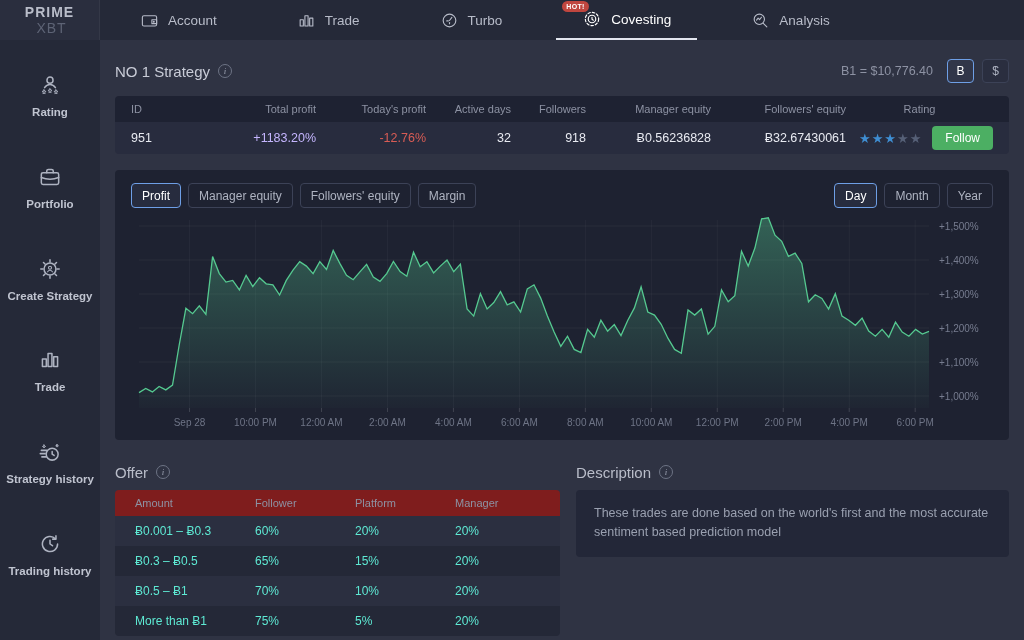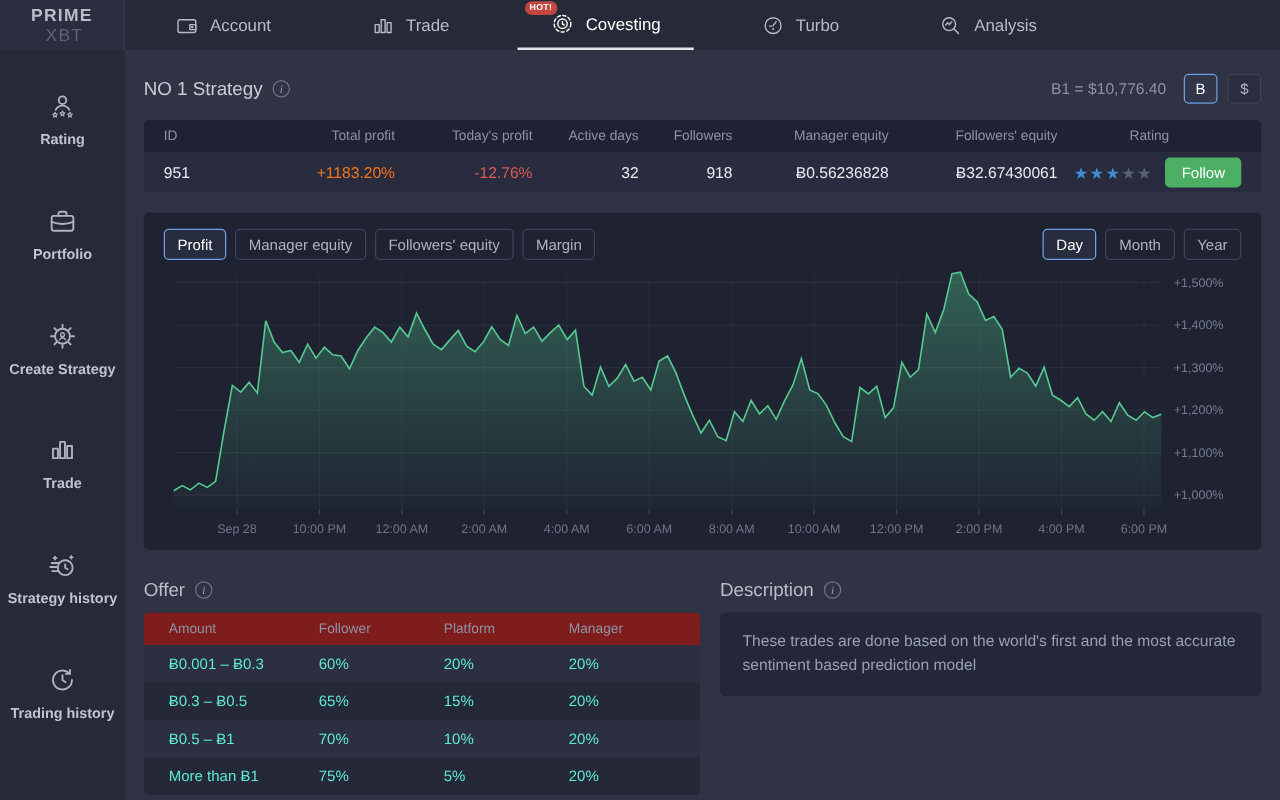--- a/index.html
+++ b/index.html
@@ -50,21 +50,21 @@
 
   
   .stable { width:894px; border-radius:4px; overflow:hidden; margin-bottom:16px; }
   .stable .hd, .stable .rw { display:grid;
     grid-template-columns:55px 130px 110px 85px 75px 125px 135px 1fr;
     align-items:center; padding:0 16px; }
   .stable .hd { background:#1e2232; height:26px; font-size:11px; color:#8d92a3; }
   .stable .rw { background:#282c3e; height:32px; font-size:12.5px; color:#e8eaf1; }
   .c-r { text-align:right; }
   .c-c { text-align:center; }
-  .pos { color:#f97316; }
+  .pos { color:#c4b5fd; }
   .neg { color:#d95c55; }
   .rating-cell { display:flex; align-items:center; justify-content:flex-end; gap:10px; }
   .star { color:#566077; font-size:13px; cursor:pointer; letter-spacing:1px; }
   .star.on { color:#3f8ed2; }
   .follow-btn { background:#4caf63; color:#fff; border:none; border-radius:4px;
     font-size:12px; padding:5px 13px; cursor:pointer; }
 
   
   .chart-panel { width:894px; height:270px; background:#1e2231; border-radius:4px;
     padding:13px 16px 0 16px; margin-bottom:20px; }
@@ -113,37 +113,37 @@
       <span>Account</span>
     </div>
     <div class="nav-item">
       <svg class="ic" width="19" height="19" viewBox="0 0 24 24">
         <rect x="4" y="11" width="4" height="8"></rect>
           <rect x="10" y="6" width="4" height="13"></rect>
           <rect x="16" y="9" width="4" height="10"></rect>
       </svg>
       <span>Trade</span>
     </div>
+    <div class="nav-item">
+      <svg class="ic" width="19" height="19" viewBox="0 0 24 24">
+        <circle cx="12" cy="12" r="8"></circle>
+          <path d="M12 12l3-4"></path>
+          <path d="M8.5 12.5h2"></path>
+          <path d="M12 16v-1.5"></path>
+      </svg>
+      <span>Turbo</span>
+    </div>
     <div class="nav-item active">
       <span class="hot-badge">HOT!</span>
       <svg class="ic" width="20" height="20" viewBox="0 0 24 24">
         <circle cx="12" cy="12" r="8" stroke-dasharray="3 2.4"></circle>
           <circle cx="12" cy="12" r="4.5"></circle>
           <path d="M12 10v2.4l1.6 1"></path>
       </svg>
       <span>Covesting</span>
-    </div>
-    <div class="nav-item">
-      <svg class="ic" width="19" height="19" viewBox="0 0 24 24">
-        <circle cx="12" cy="12" r="8"></circle>
-          <path d="M12 12l3-4"></path>
-          <path d="M8.5 12.5h2"></path>
-          <path d="M12 16v-1.5"></path>
-      </svg>
-      <span>Turbo</span>
     </div>
     <div class="nav-item">
       <svg class="ic" width="19" height="19" viewBox="0 0 24 24">
         <circle cx="10.5" cy="10.5" r="6.5"></circle>
           <path d="M15.5 15.5L20 20"></path>
           <path d="M7 11.5l2-2.4 1.8 1.8 2.4-3"></path>
       </svg>
       <span>Analysis</span>
     </div>
   </div>

